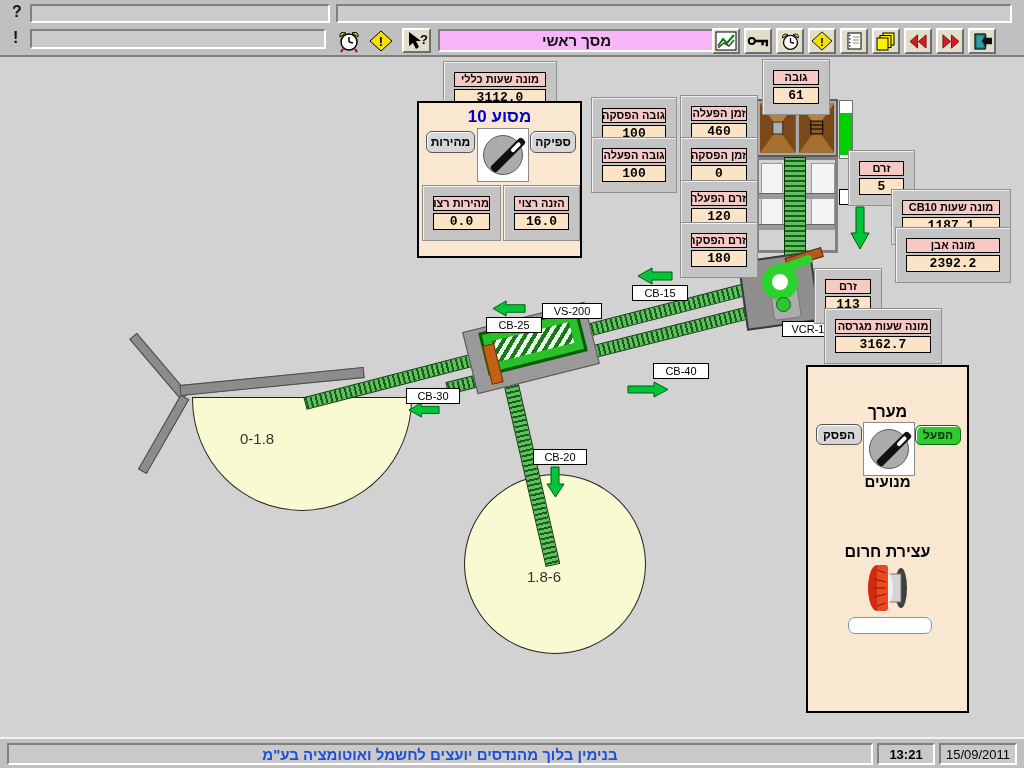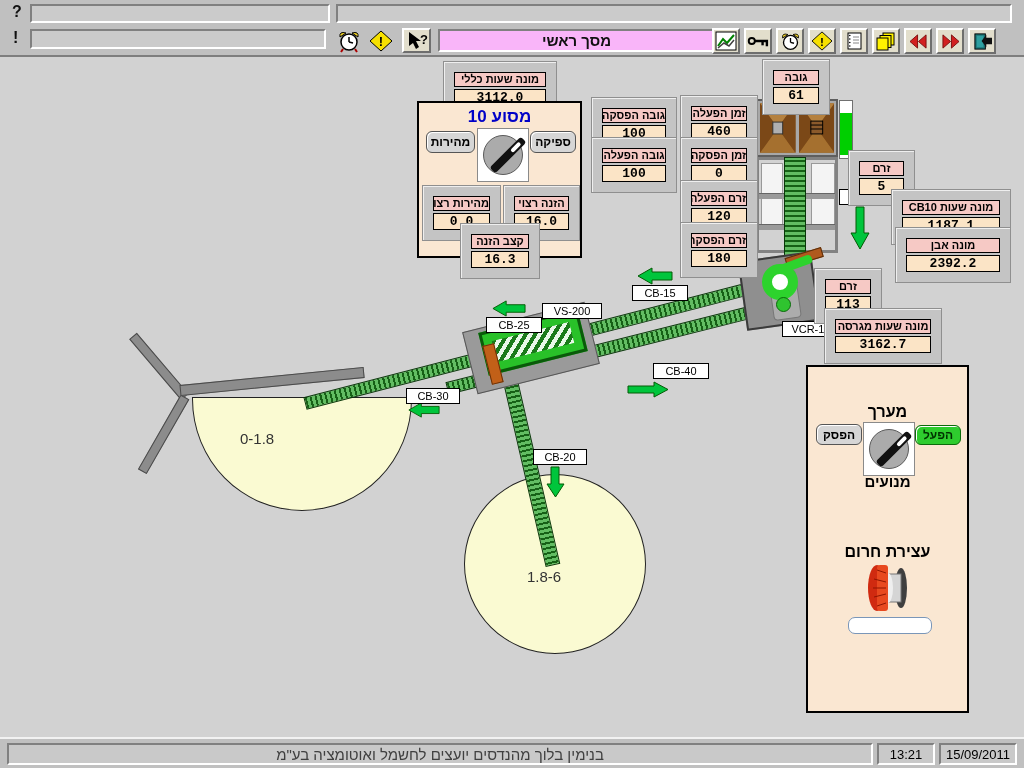--- a/index.html
+++ b/index.html
@@ -44,21 +44,21 @@
         background:#ABABAB;border:1px solid #5A5A5A;}
   .handle{position:absolute;left:2px;top:15px;width:44px;height:8px;background:#111;border-radius:3px;
           transform:rotate(-45deg);}
   .stripe{position:absolute;left:62%;top:22%;width:26%;height:50%;background:#FFF;border-radius:2px;}
   .ptitle{position:absolute;width:100%;text-align:center;font-weight:bold;color:#000;}
   
   .statusbar{position:absolute;left:0;top:737px;width:1024px;height:31px;background:#C0C0C0;
              border-top:2px solid #F2F2F2;box-sizing:border-box;}
   .sfield{position:absolute;background:#C9C9C9;border:2px solid;border-color:#808080 #FFFFFF #FFFFFF #808080;
           box-sizing:border-box;display:flex;align-items:center;justify-content:center;font-size:13px;color:#000;}
-  .company{color:#404040;font-weight:normal;font-size:15px;}
+  .company{color:#1d4ed8;font-weight:bold;font-size:15px;}
 </style>
 </head>
 <body>
 
 <div class="toolbar">
   <div class="mark" style="left:12px;top:3px;">?</div>
   <div class="sunken" style="left:30px;top:4px;width:300px;height:19px;"></div>
   <div class="sunken" style="left:336px;top:4px;width:676px;height:19px;"></div>
 
   <div class="mark" style="left:13px;top:29px;">!</div>
@@ -335,24 +335,20 @@
   </div>
   <button class="gbtn" style="left:111px;top:28px;width:46px;height:22px;" dir="rtl">ספיקה</button>
   <div class="meter" style="left:3px;top:82px;width:79px;">
     <div class="m-hdr" dir="rtl">מהירות רצויה</div>
     <div class="m-val">0.0</div>
   </div>
   <div class="meter" style="left:84px;top:82px;width:77px;">
     <div class="m-hdr" dir="rtl">הזנה רצוי</div>
     <div class="m-val">16.0</div>
   </div>
-  <div class="meter" style="left:41px;top:120px;width:80px;">
-    <div class="m-hdr" dir="rtl">קצב הזנה</div>
-    <div class="m-val">16.3</div>
-  </div>
 </div>
 
 <div class="panel" style="left:806px;top:365px;width:163px;height:348px;">
   <div class="ptitle" style="top:36px;font-size:16px;" dir="rtl">מערך</div>
   <button class="gbtn" style="left:8px;top:57px;width:46px;height:21px;" dir="rtl">הפסק</button>
   <div class="switch" style="left:55px;top:55px;width:50px;height:52px;">
     <div class="knob">
         <div class="handle">
           <i class="stripe"></i>
         </div>
@@ -373,15 +369,15 @@
       <line x1="9" y1="25" x2="22" y2="25" stroke="#8F1500"></line>
       <line x1="10" y1="34" x2="22" y2="31" stroke="#8F1500"></line>
       <line x1="13" y1="43" x2="22" y2="40" stroke="#8F1500"></line>
     </svg>
   </div>
   <input class="abs" style="left: 40px; top: 250px; width: 84px; height: 17px; background: rgb(255, 255, 255); border: 1px solid rgb(122, 150, 184); border-radius: 7px; box-sizing: border-box;" value="">
 </div>
 
 <div class="statusbar">
   <div class="sfield company" style="left:7px;top:4px;width:866px;height:22px;" dir="rtl">בנימין בלוך מהנדסים יועצים לחשמל ואוטומציה בע"מ</div>
-  <div class="sfield" style="left:877px;top:4px;width:58px;height:22px;">13:21</div>
+  <div class="sfield" style="left:877px;top:4px;width:58px;height:22px;font-weight:bold;">13:21</div>
   <div class="sfield" style="left:939px;top:4px;width:78px;height:22px;">15/09/2011</div>
 </div>
 
 </body></html>

